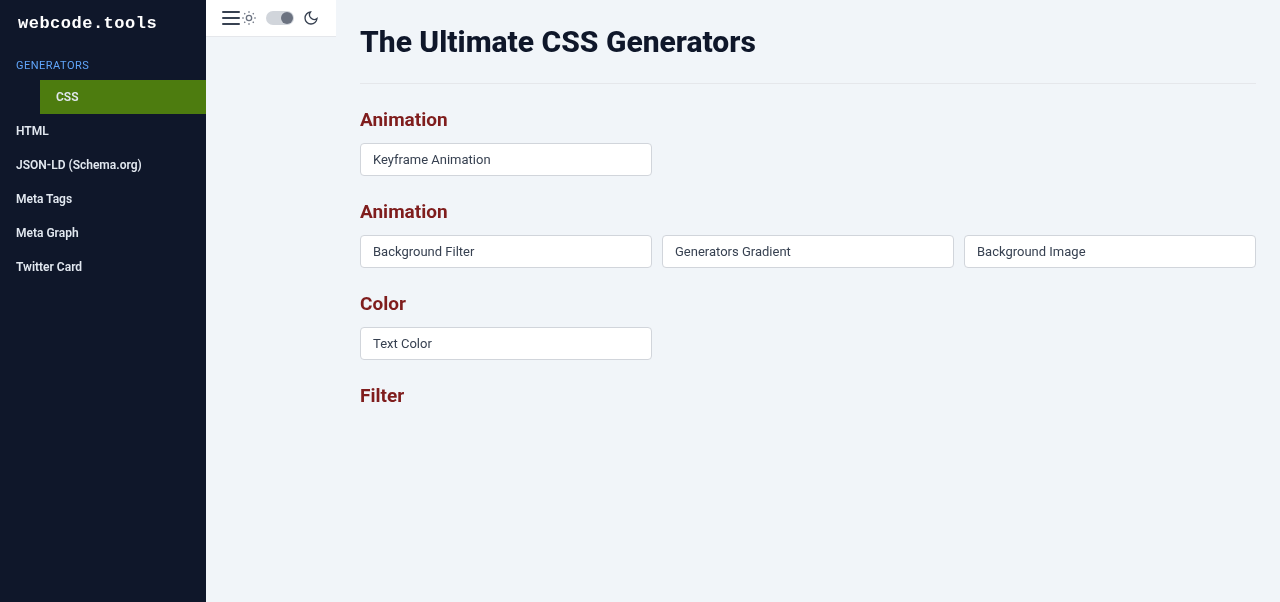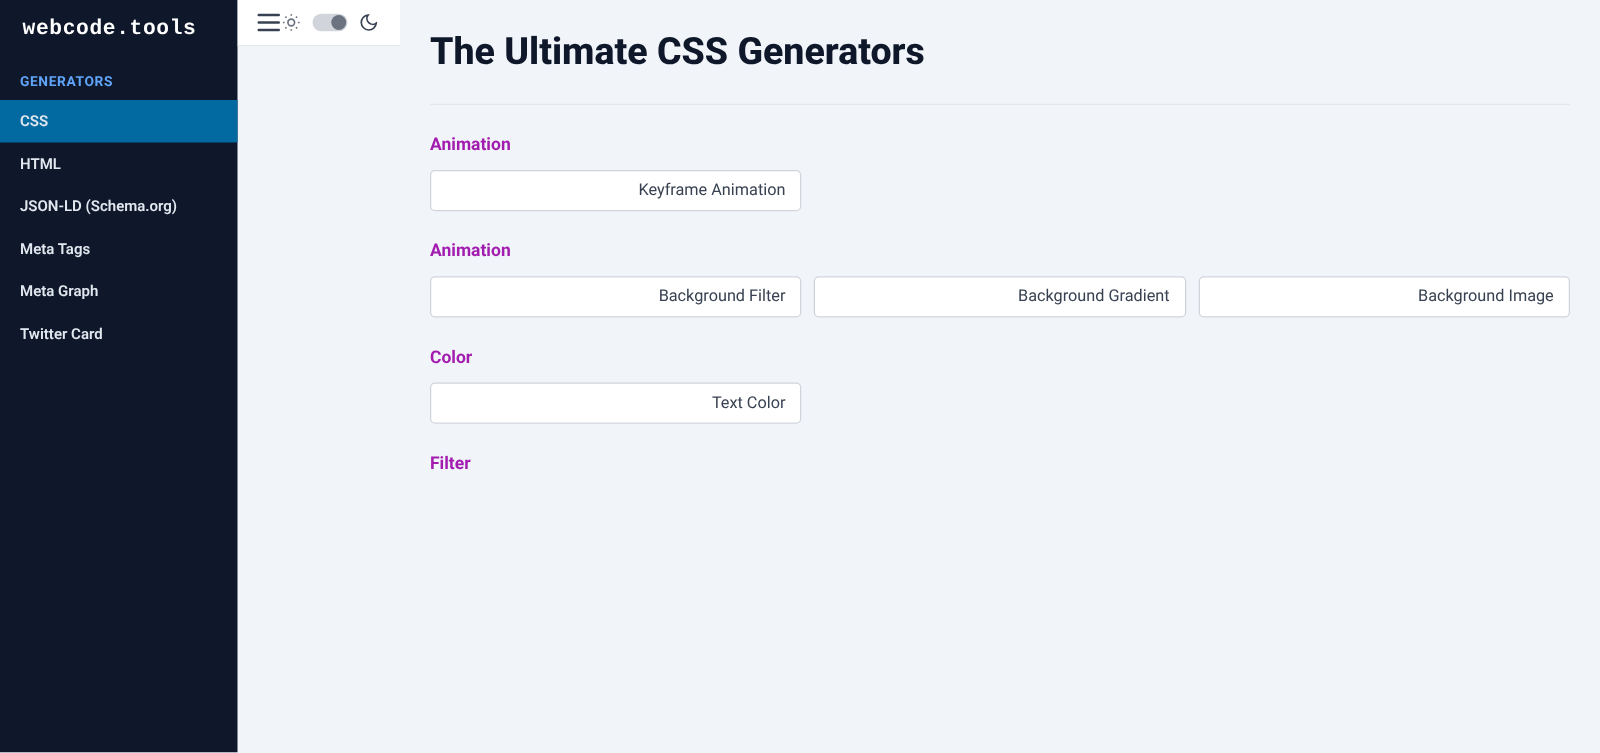--- a/index.html
+++ b/index.html
@@ -9,51 +9,52 @@
     }
     body {
       font-family: -apple-system, BlinkMacSystemFont, 'Segoe UI', Roboto, sans-serif;
       display: flex;
       width: 1280px;
       height: 602px;
       overflow: hidden;
       background: #f1f5f9;
     }
     .sidebar {
-      width: 190px;
+      width: 206px;
       background: #0f172a;
       color: #fff;
       flex-shrink: 0;
       display: flex;
       flex-direction: column;
     }
     .logo {
       padding: 14px 18px;
       font-family: 'Courier New', monospace;
       font-size: 17px;
       font-weight: bold;
       color: #fff;
       letter-spacing: 0.5px;
     }
     .sidebar-section {
       padding: 12px 16px 8px;
       font-size: 11px;
-      font-weight: 700;
+      font-weight: 400;
       letter-spacing: 0.5px;
       color: #60a5fa;
     }
     .sidebar-item {
       padding: 10px 16px;
       font-size: 12px;
       font-weight: 600;
       color: #e2e8f0;
       cursor: pointer;
     }
     .sidebar-item.active {
-      background: #0369a1;
+      background: #4d7c0f;
+      margin-left: 40px;
     }
     .main {
       flex: 1;
       display: flex;
       flex-direction: row;
       overflow: hidden;
     }
     .topbar {
       height: 37px;
       background: #fff;
@@ -116,36 +117,36 @@
       font-weight: 800;
       color: #0f172a;
       padding: 24px 0;
       border-bottom: 1px solid #e5e7eb;
       margin-bottom: 8px;
     }
     .section {
       margin-top: 24px;
     }
     .section-title {
-      font-size: 14px;
+      font-size: 19px;
       font-weight: 700;
-      color: #a21caf;
+      color: #7f1d1d;
       margin-bottom: 12px;
     }
     .grid {
       display: grid;
       grid-template-columns: repeat(3, 1fr);
       gap: 10px;
     }
     .tile {
       background: #fff;
       border: 1px solid #d1d5db;
       border-radius: 4px;
       padding: 8px 12px;
-      text-align: right;
+      text-align: left;
       font-size: 13px;
       color: #374151;
       cursor: pointer;
     }
   </style>
 </head>
 <body>
 
 <aside class="sidebar">
   <div class="logo">webcode.tools</div>
@@ -195,21 +196,21 @@
       <h2 class="section-title">Animation</h2>
       <div class="grid">
         <div class="tile">Keyframe Animation</div>
       </div>
     </div>
 
     <div class="section">
       <h2 class="section-title">Animation</h2>
       <div class="grid">
         <div class="tile">Background Filter</div>
-        <div class="tile">Background Gradient</div>
+        <div class="tile">Generators Gradient</div>
         <div class="tile">Background Image</div>
       </div>
     </div>
 
 
     <div class="section">
       <h2 class="section-title">Color</h2>
       <div class="grid">
         <div class="tile">Text Color</div>
       </div>

